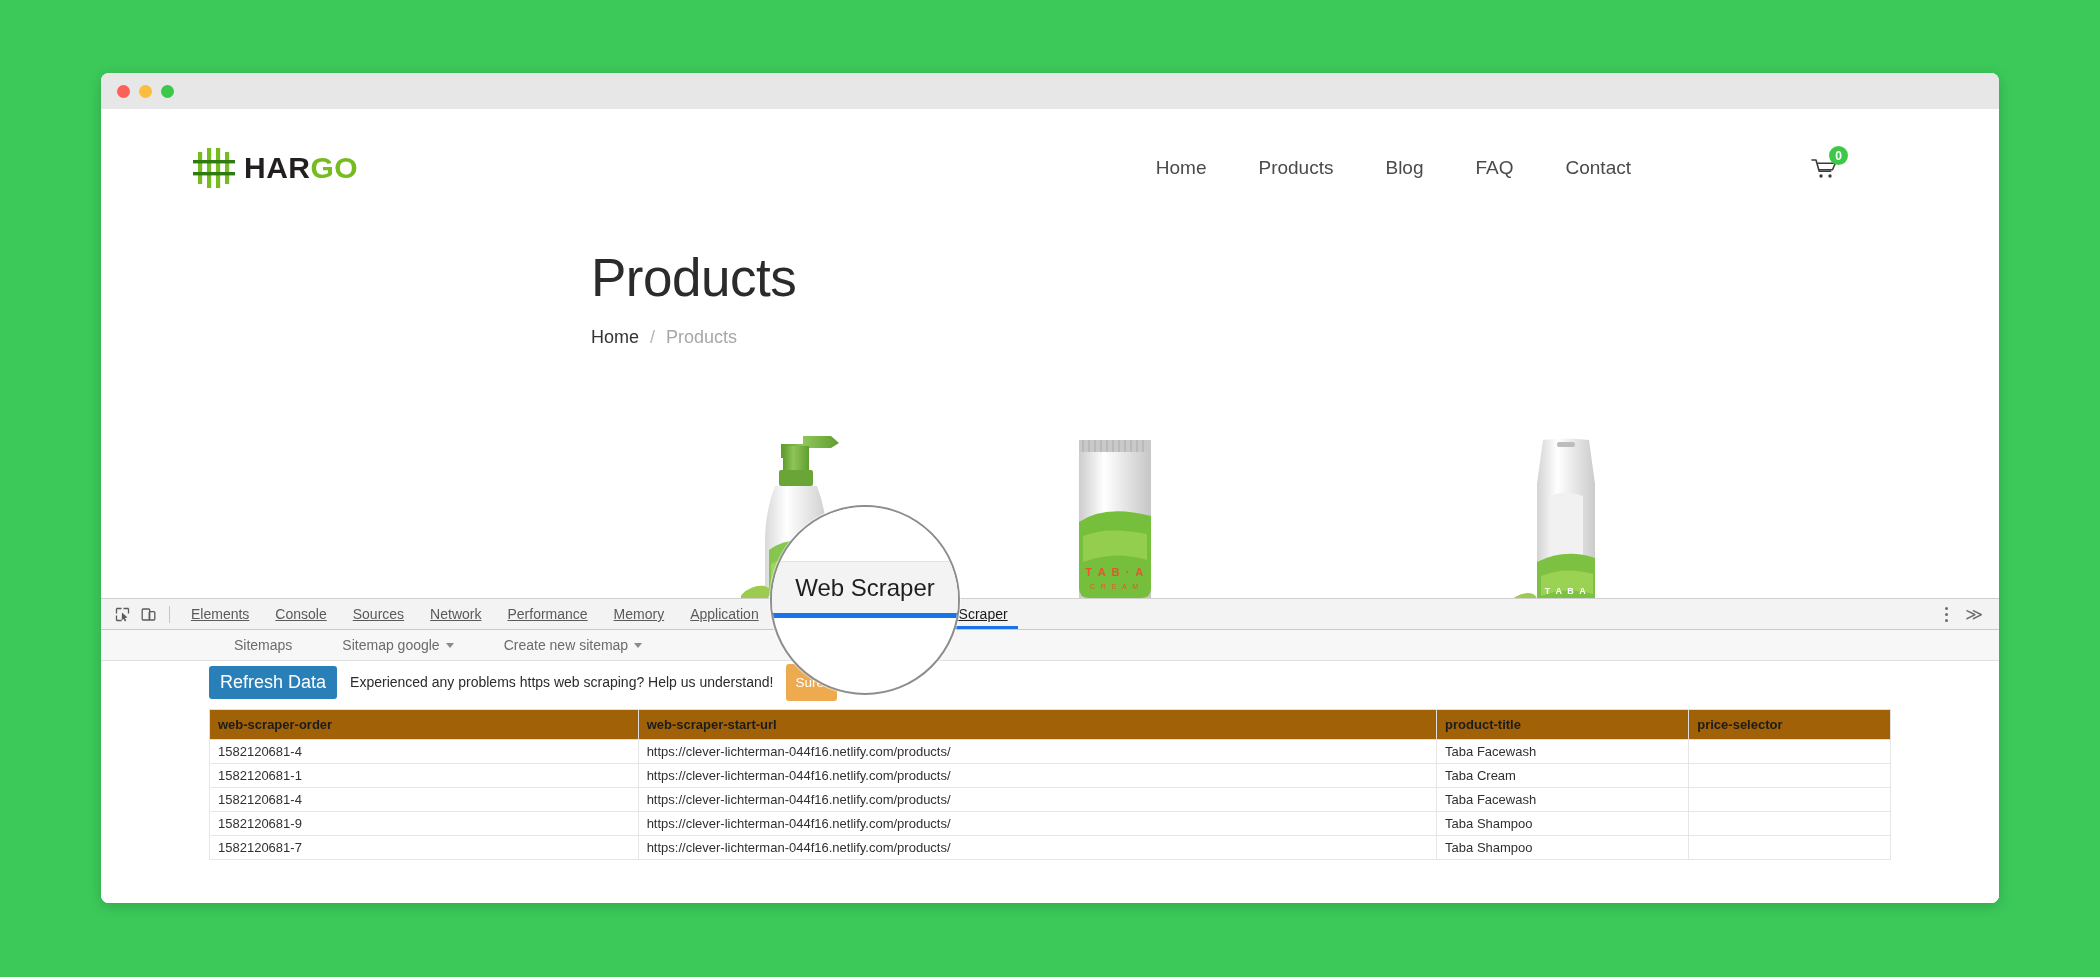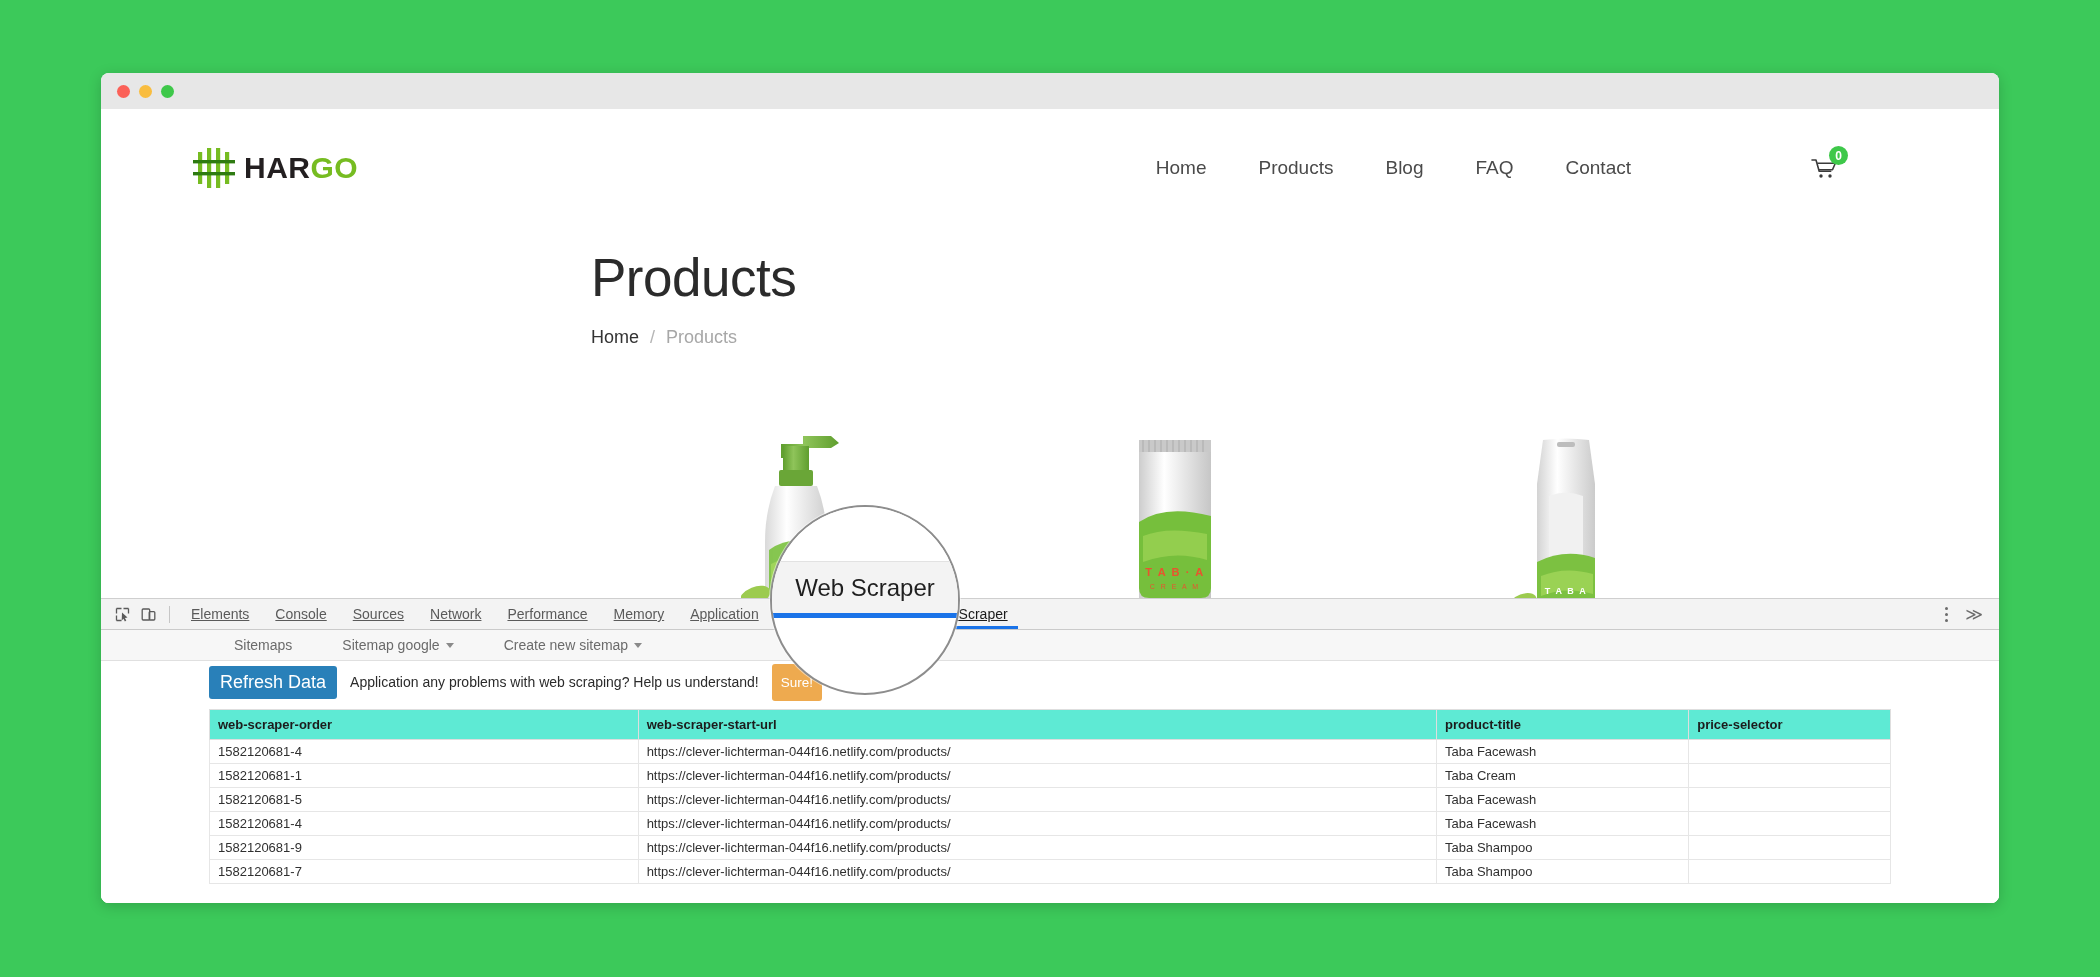--- a/index.html
+++ b/index.html
@@ -139,21 +139,21 @@
   #sure-btn {
     background:#eeaa4f; color:#fff; font-size:13.5px; border:none; border-radius:3px;
     padding:11px 9px; cursor:pointer; font-family:inherit;
   }
 
   
   #ws-table-wrap { flex:1; background:#fff; padding:6px 108px 0 108px; overflow:hidden; }
   table#ws-table { width:100%; border-collapse:collapse; table-layout:fixed; }
   #ws-table th {
     text-align:left; font-size:13px; font-weight:bold; color:#1c1c1c;
-    padding:7px 8px; border:1px solid #dedede; background:#5eead4;margin-top:16px;
+    padding:7px 8px; border:1px solid #dedede; background:#a16207;margin-top:16px;
   }
   #ws-table td {
     font-size:13px; color:#303030; padding:4px 8px;
     border:1px solid #e6e6e6; white-space:nowrap; overflow:hidden;
     text-overflow:ellipsis;
   }
   .col-order { width:25.5%; }
   .col-url   { width:47.5%; }
   .col-title { width:15%; }
   .col-price { width:12%; }
@@ -254,21 +254,21 @@
           <path d="M28 136 q20 -16 58 -6 v46 q0 12 -12 12 h-34 q-12 0 -12 -12 z" fill="#7dc242" opacity=".92"></path>
           <path d="M30 150 q22 -12 54 -4 v22 q-28 -8 -54 2 z" fill="#a8d95e" opacity=".75"></path>
           <ellipse cx="14" cy="182" rx="16" ry="9" fill="#9ccb4f" transform="rotate(-22 14 182)"></ellipse>
         </svg>
         <div class="bottle-label" style="bottom:28px;">
           <div class="b1">T A B A</div>
           <div class="b2">C R E A M</div>
         </div>
       </div>
 
-      <div class="product-img" style="left:1024px; width:100px; height:178px;">
+      <div class="product-img" style="left:964px; width:100px; height:178px;">
         <svg viewBox="0 0 100 178" width="100" height="178">
           <defs>
             <linearGradient id="g2" x1="0" x2="1">
               <stop offset="0" stop-color="#cdcdcd"></stop>
                 <stop offset=".35" stop-color="#ffffff"></stop>
                 <stop offset="1" stop-color="#c6c6c6"></stop>
             </linearGradient>
           </defs>
           <rect x="14" y="4" width="72" height="12" fill="#c9c9c9"></rect>
           <g stroke="#ababab" stroke-width="1">
@@ -351,21 +351,21 @@
           <span class="caret"></span>
         </span>
         <span class="ws-menu">
           <span>Create new sitemap</span>
           <span class="caret"></span>
         </span>
       </div>
 
       <div id="ws-actionbar">
         <button id="refresh-btn">Refresh Data</button>
-        <span id="feedback-text">Application any problems with web scraping? Help us understand!</span>
+        <span id="feedback-text">Experienced any problems https web scraping? Help us understand!</span>
         <button id="sure-btn">Sure!</button>
       </div>
 
       <div id="ws-table-wrap">
         <table id="ws-table">
           <colgroup>
             <col class="col-order">
               <col class="col-url">
               <col class="col-title">
               <col class="col-price">
@@ -385,26 +385,20 @@
                 <td>Taba Facewash</td>
                 <td></td>
               </tr>
               <tr>
                 <td>1582120681-1</td>
                 <td>https://clever-lichterman-044f16.netlify.com/products/</td>
                 <td>Taba Cream</td>
                 <td></td>
               </tr>
               <tr>
-                <td>1582120681-5</td>
-                <td>https://clever-lichterman-044f16.netlify.com/products/</td>
-                <td>Taba Facewash</td>
-                <td></td>
-              </tr>
-              <tr>
                 <td>1582120681-4</td>
                 <td>https://clever-lichterman-044f16.netlify.com/products/</td>
                 <td>Taba Facewash</td>
                 <td></td>
               </tr>
               <tr>
                 <td>1582120681-9</td>
                 <td>https://clever-lichterman-044f16.netlify.com/products/</td>
                 <td>Taba Shampoo</td>
                 <td></td>

